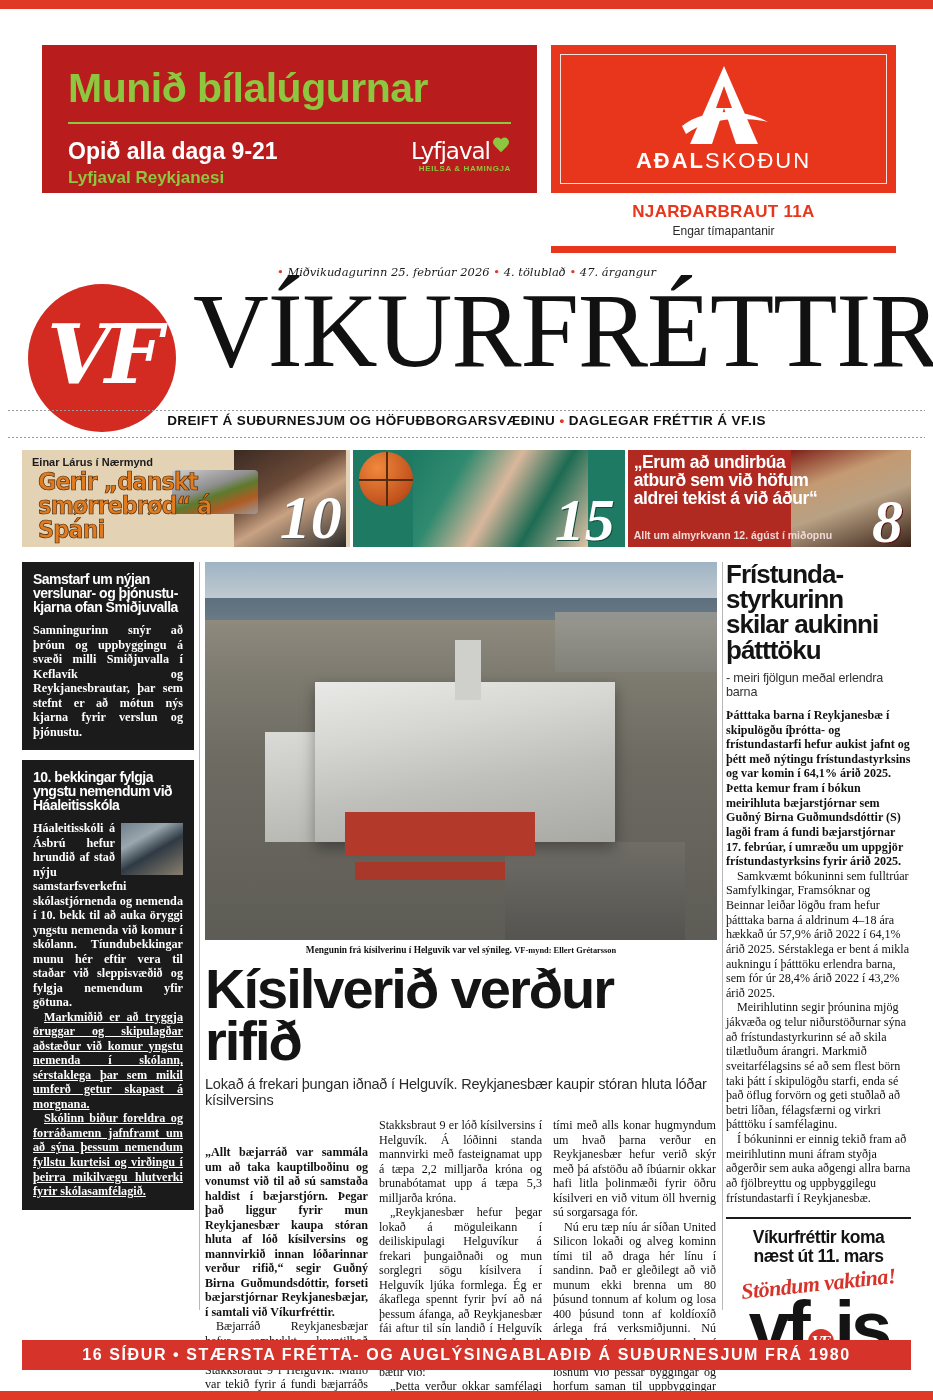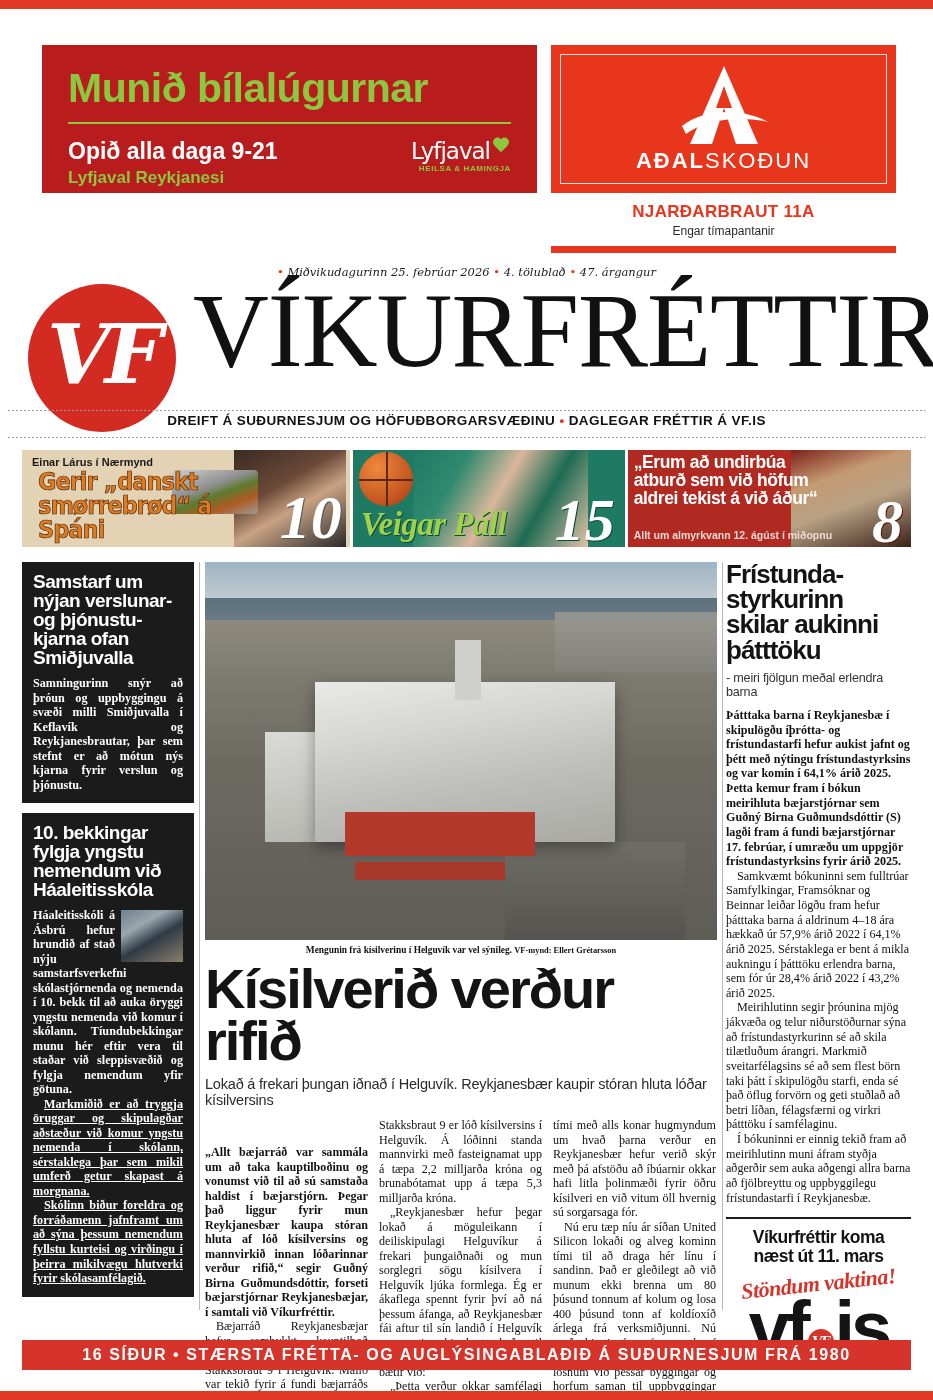--- a/index.html
+++ b/index.html
@@ -144,21 +144,21 @@
   .col-mid{position:absolute;left:183px;top:0;width:512px;}
   .col-right{position:absolute;left:704px;top:0;width:185px;}
 
   .vline{position:absolute;width:1px;background:#b8b8b8;top:0;height:748px;}
   .vline-1{left:177px;}
   .vline-2{left:700px;}
 
   
   .blackbox{background:#1b1b1b;color:#fff;box-sizing:border-box;padding:10px 11px 11px 11px;}
   .blackbox h2{
-    margin:0 0 9px 0;font-size:19px;line-height:1.0;font-weight:700;letter-spacing:-.5px;
+    margin:0 0 9px 0;font-size:14px;line-height:1.0;font-weight:700;letter-spacing:-.5px;
     font-family:"Liberation Sans",sans-serif;
   }
   .blackbox p{
     margin:0;font-family:"Liberation Serif",serif;font-weight:700;
     font-size:12.2px;line-height:1.19;text-align:justify;
   }
   .blackbox p + p{text-indent:11px;text-decoration:underline;}
   .bb-photo{float:right;width:62px;height:52px;margin:2px 0 4px 6px;
     background:linear-gradient(150deg,#6f7f8c 0%,#9aa7ae 30%,#2f3a44 55%,#8a7f6e 100%);}
 
@@ -319,21 +319,20 @@
       <div class="photo"></div>
       <div class="food"></div>
       <div class="kicker">Einar Lárus í Nærmynd</div>
       <div class="head">Gerir „danskt smørrebrød“ á Spáni</div>
       <div class="num">10</div>
     </div>
 
     <div class="teaser t2">
       <div class="photo"></div>
       <div class="ball"></div>
-      <div class="head">Veigar Páll</div>
       <div class="num">15</div>
     </div>
 
     <div class="teaser t3">
       <div class="photo"></div>
       <div class="head">„Erum að undirbúa atburð sem við höfum aldrei tekist á við áður“</div>
       <div class="sub">Allt um almyrkvann 12. ágúst í miðopnu</div>
       <div class="num">8</div>
     </div>
   </div>

